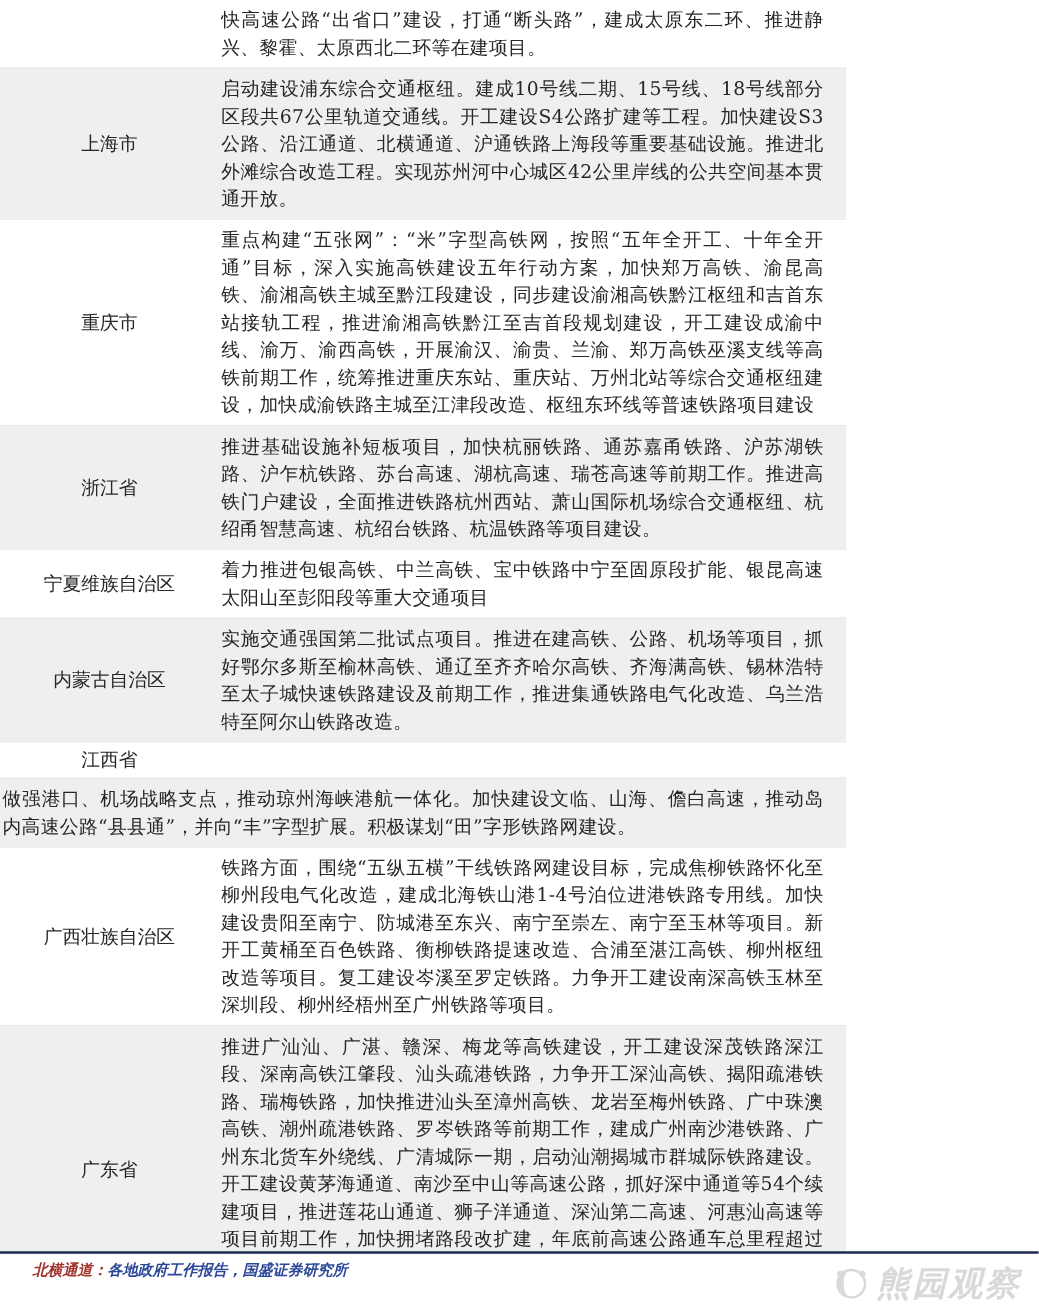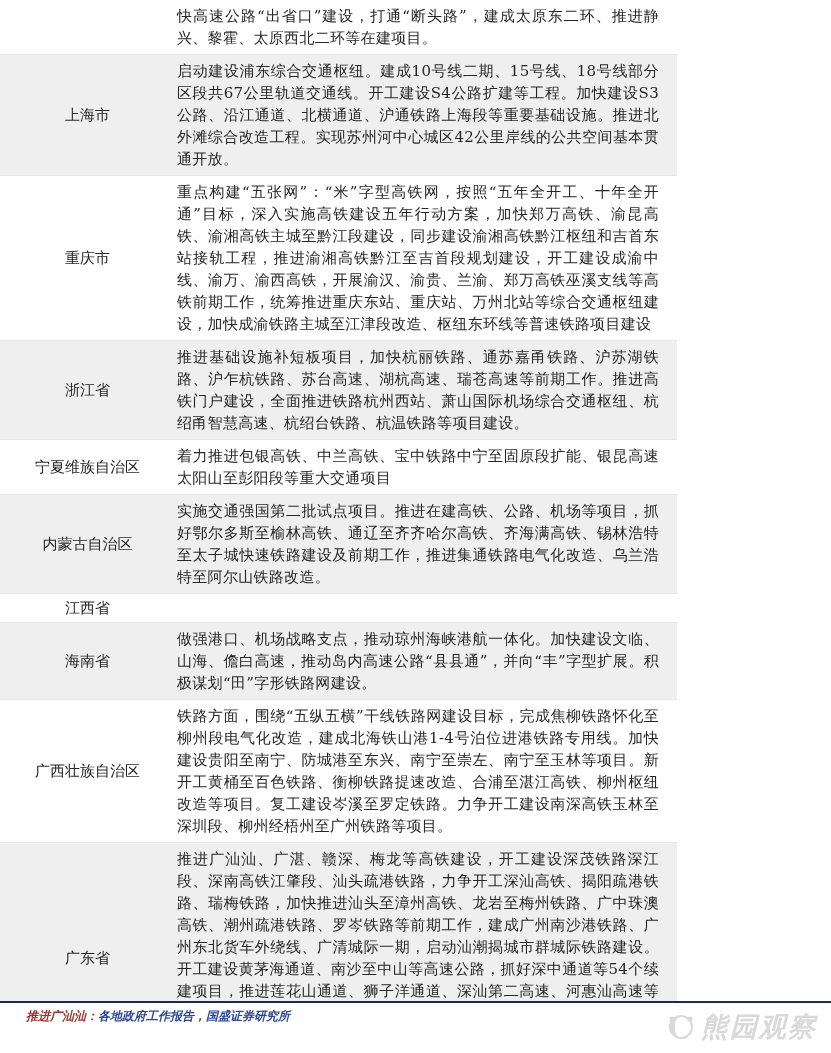--- a/index.html
+++ b/index.html
@@ -102,21 +102,20 @@
   <div class="row">
     <div class="cell-province">内蒙古自治区</div>
     <div class="cell-text">实施交通强国第二批试点项目。推进在建高铁、公路、机场等项目，抓好鄂尔多斯至榆林高铁、通辽至齐齐哈尔高铁、齐海满高铁、锡林浩特至太子城快速铁路建设及前期工作，推进集通铁路电气化改造、乌兰浩特至阿尔山铁路改造。</div>
   </div>
 
   <div class="row">
     <div class="cell-province">江西省</div>
   </div>
 
   <div class="row">
-    <div class="cell-province">海南省</div>
     <div class="cell-text">做强港口、机场战略支点，推动琼州海峡港航一体化。加快建设文临、山海、儋白高速，推动岛内高速公路“县县通”，并向“丰”字型扩展。积极谋划“田”字形铁路网建设。</div>
   </div>
 
   <div class="row">
     <div class="cell-province">广西壮族自治区</div>
     <div class="cell-text">铁路方面，围绕“五纵五横”干线铁路网建设目标，完成焦柳铁路怀化至柳州段电气化改造，建成北海铁山港1-4号泊位进港铁路专用线。加快建设贵阳至南宁、防城港至东兴、南宁至崇左、南宁至玉林等项目。新开工黄桶至百色铁路、衡柳铁路提速改造、合浦至湛江高铁、柳州枢纽改造等项目。复工建设岑溪至罗定铁路。力争开工建设南深高铁玉林至深圳段、柳州经梧州至广州铁路等项目。</div>
   </div>
 
   <div class="row">
     <div class="cell-province">广东省</div>
@@ -125,21 +124,21 @@
 
   <div class="row">
     <div class="cell-province">山东省</div>
     <div class="cell-text">加快京雄商高铁、京沪高铁二通道潍坊至新沂段、青岛西至京沪高铁二通道、德州至商河高铁等4个项目前期工作，争取年内开工；加快推进鲁南高铁曲阜至兰考段、济莱、济郑、黄台联络线等高铁项目建设，建成潍莱高铁。</div>
   </div>
 
 </div>
 
 <div class="footer">
   <div class="source-line">
-    <span class="source-prefix">推进广汕汕：</span><span class="source-text">各地政府工作报告，国盛证券研究所</span>
+    <span class="source-prefix">北横通道：</span><span class="source-text">各地政府工作报告，国盛证券研究所</span>
   </div>
   <div class="watermark">
     <span>
       <svg class="logo-icon" viewBox="0 0 30 30">
         <circle cx="16" cy="15" r="11" fill="none" stroke="#d9d9d9" stroke-width="2"></circle>
         <path d="M5 15 a11 11 0 0 1 8 -10 a 14 14 0 0 0 -3 10 a 14 14 0 0 0 3 10 a11 11 0 0 1 -8 -10z" fill="#d9d9d9"></path>
         <circle cx="7" cy="7" r="2.5" fill="#d9d9d9"></circle>
         <circle cx="25" cy="7" r="2.5" fill="#d9d9d9"></circle>
       </svg>
     </span>

